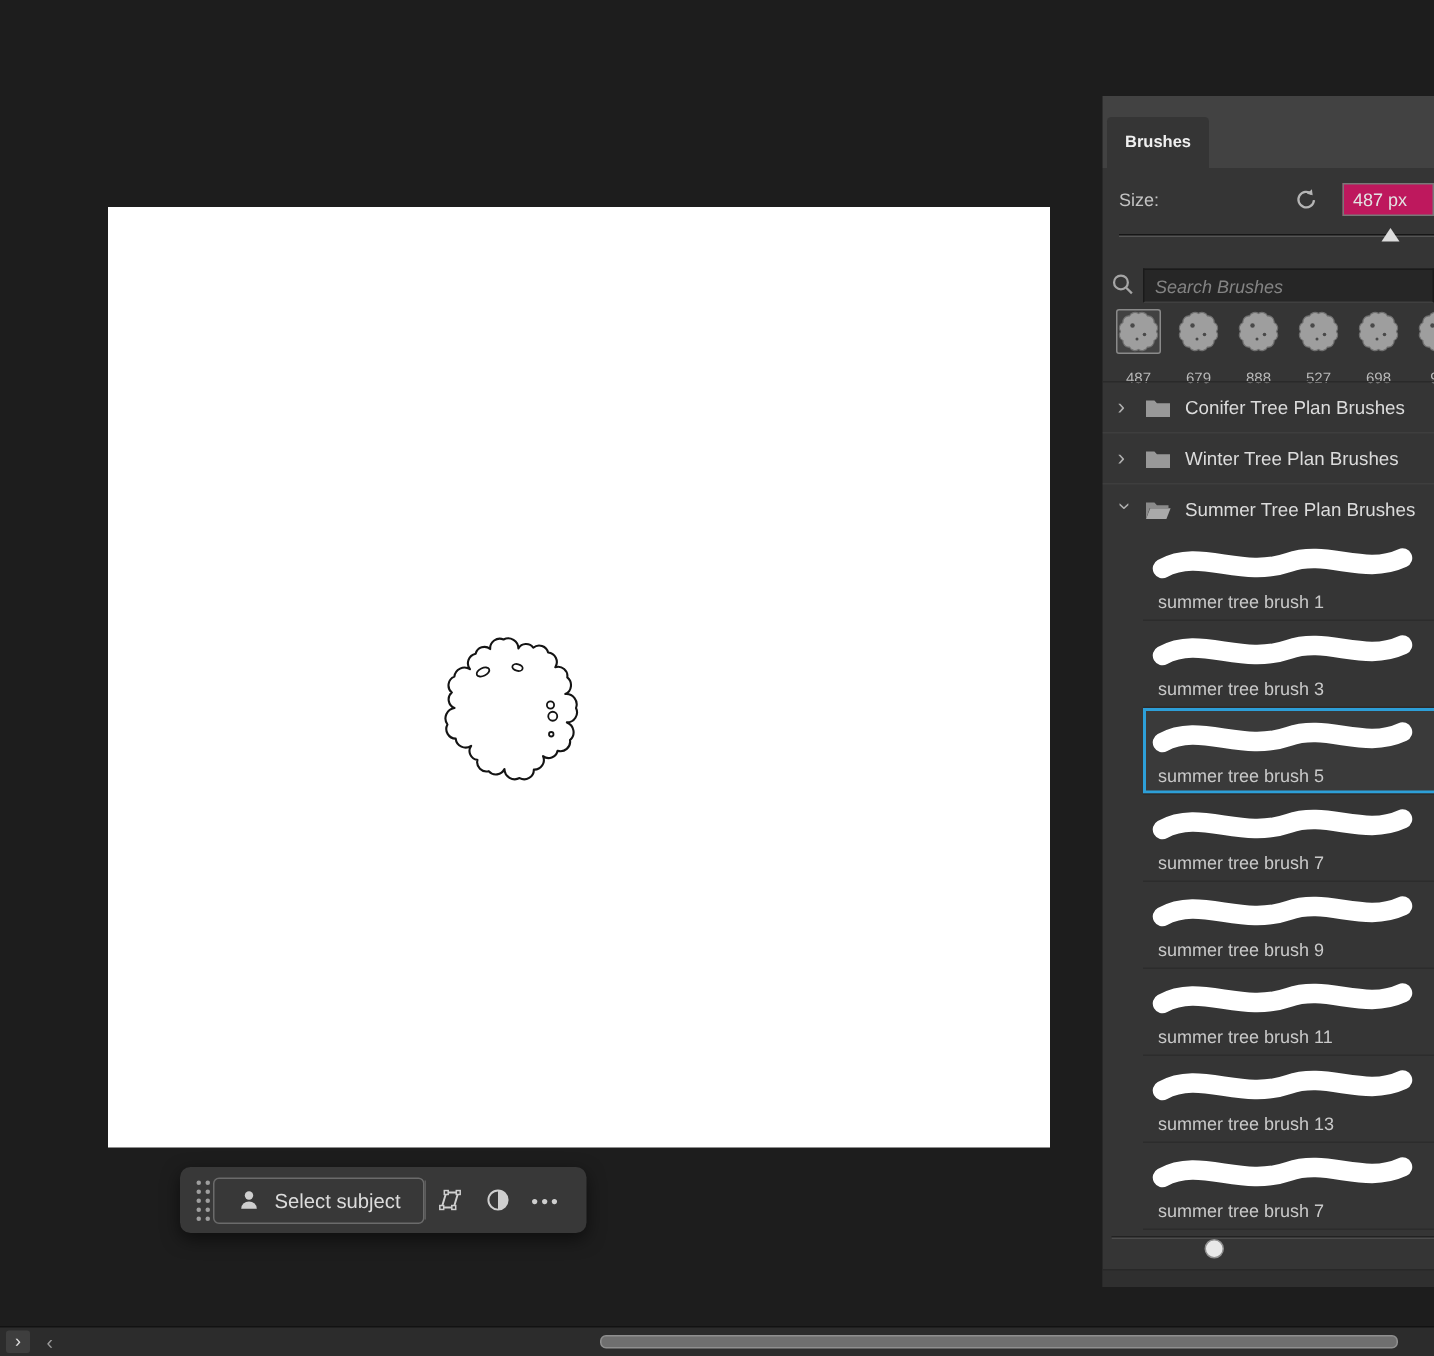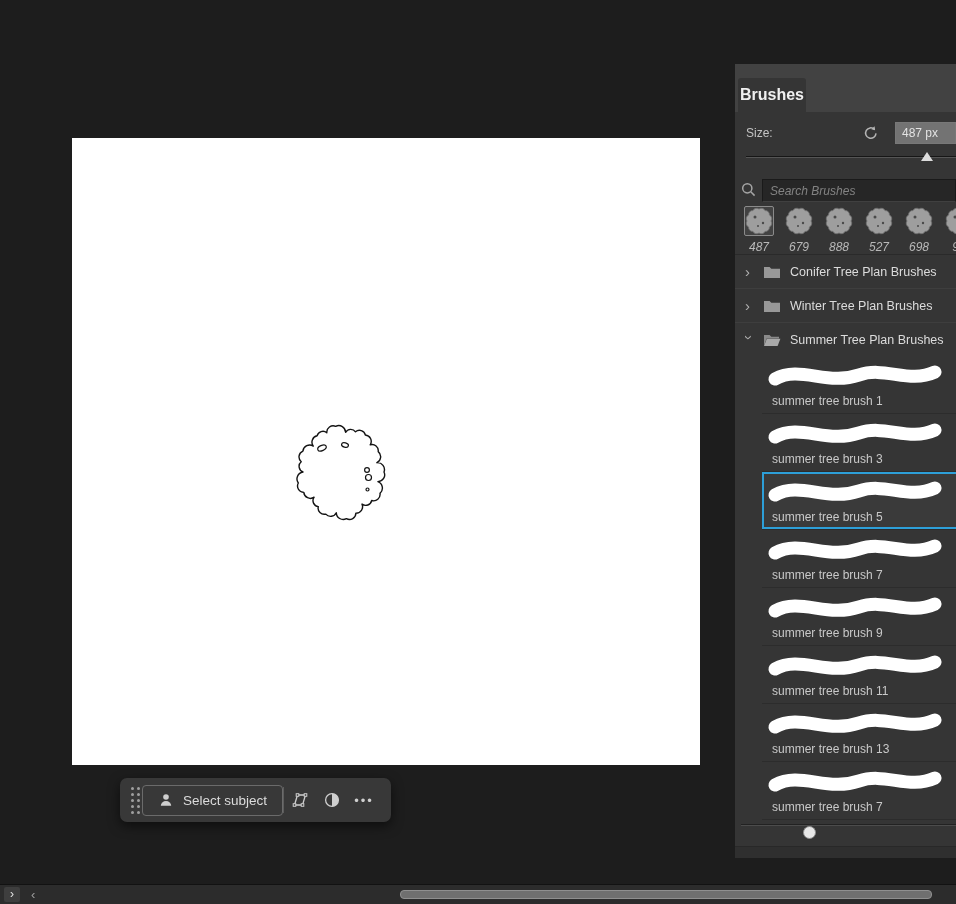--- a/index.html
+++ b/index.html
@@ -39,30 +39,30 @@
   .tb-more { color:#cfcfcf; font-size:13px; letter-spacing:2px; }
 
   
   .panel {
     position:absolute; left:735px; top:64px; width:221px; height:794px;
     background:#353535; overflow:hidden;
   }
   .tabbar { position:absolute; left:0; top:0; width:221px; height:48px; background:#424242; }
   .tab {
     position:absolute; left:3px; top:14px; width:68px; height:34px;
-    background:#353535; color:#f0f0f0; font-size:16px; font-weight:700;
+    background:#353535; color:#f0f0f0; font-size:11px; font-weight:700;
     display:flex; align-items:center; justify-content:center; cursor:pointer;
     border-radius:3px 3px 0 0;
   }
   .size-row { position:absolute; left:0; top:57px; width:221px; height:24px; }
   .size-label { position:absolute; left:11px; top:5px; font-size:12px; color:#c3c3c3; }
   .reset-btn { position:absolute; left:128px; top:2px; width:20px; height:20px; border:none; background:transparent; cursor:pointer; padding:0; }
   .size-input {
     position:absolute; left:160px; top:1px; width:61px; height:22px;
-    background:#737373; border:1px solid #787878; color:#e3e3e3;
+    background:#be185d; border:1px solid #787878; color:#e3e3e3;
     font-size:12px; padding:0 6px; font-family:inherit;
   }
   .size-slider { position:absolute; left:0; top:86px; width:221px; height:18px; cursor:pointer; }
   .size-slider .track { position:absolute; left:11px; right:0; top:6px; height:2px; background:#161616; border-bottom:1px solid #555; }
   .size-slider .thumb {
     position:absolute; left:186px; top:2px; width:0; height:0; cursor:ew-resize;
     border-left:6px solid transparent; border-right:6px solid transparent; border-bottom:9px solid #dcdcdc;
   }
   .search-row { position:absolute; left:0; top:114px; width:221px; height:24px; }
   .search-row svg { position:absolute; left:6px; top:4px; }
@@ -70,21 +70,21 @@
     position:absolute; left:27px; top:1px; width:194px; height:23px;
     background:#262626; border:1px solid #1a1a1a; border-bottom-color:#404040;
     color:#fde047; font-size:12px; font-style:italic; padding:0 7px; font-family:inherit;
   }
   .search-input::placeholder { color:#838383; font-style:italic; }
 
   .presets { position:absolute; left:4px; top:142px; width:240px; height:46px; display:flex; }
   .preset { width:40px; display:flex; flex-direction:column; align-items:center; cursor:pointer; }
   .preset .thumb { width:30px; height:30px; display:flex; align-items:center; justify-content:center; border:1px solid transparent; border-radius:2px; }
   .preset.selected .thumb { border-color:#8a8a8a; background:#424242; }
-  .preset .num { font-size:12px; color:#b8b8b8; margin-top:4px;font-style:italic; }
+  .preset .num { font-size:10px; color:#b8b8b8; margin-top:11px; }
 
   .folders { position:absolute; left:0; top:190px; width:221px; }
   .folder-row {
     height:34px; display:flex; align-items:center; gap:9px; padding-left:10px;
     border-top:1px solid #3e3e3e; cursor:pointer;
   }
   .folders .folder-row:first-child { border-top:1px solid #2a2a2a; }
   .chev { color:#b0b0b0; font-size:15px; width:9px; line-height:1; display:inline-block; }
   .chev.open { transform:rotate(90deg); }
   .folder-label { font-size:12.5px; color:#dcdcdc; }

